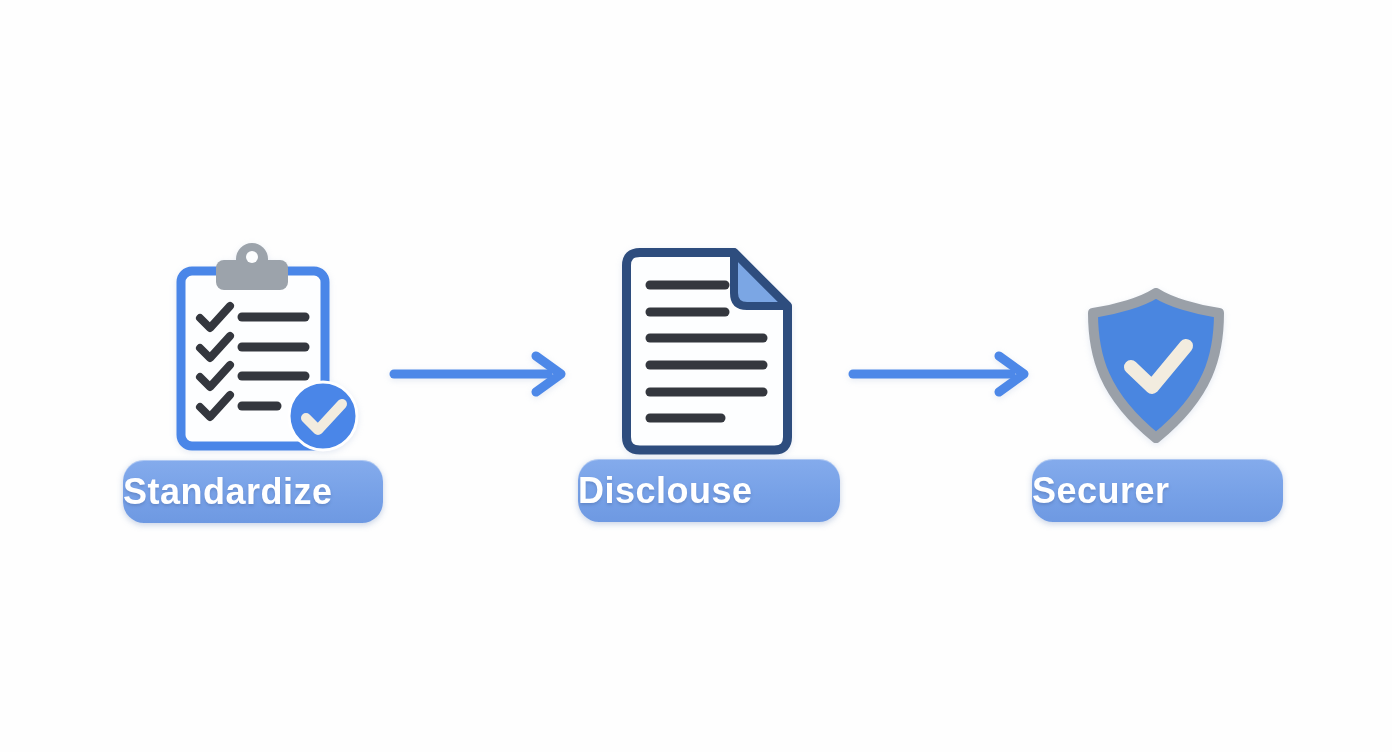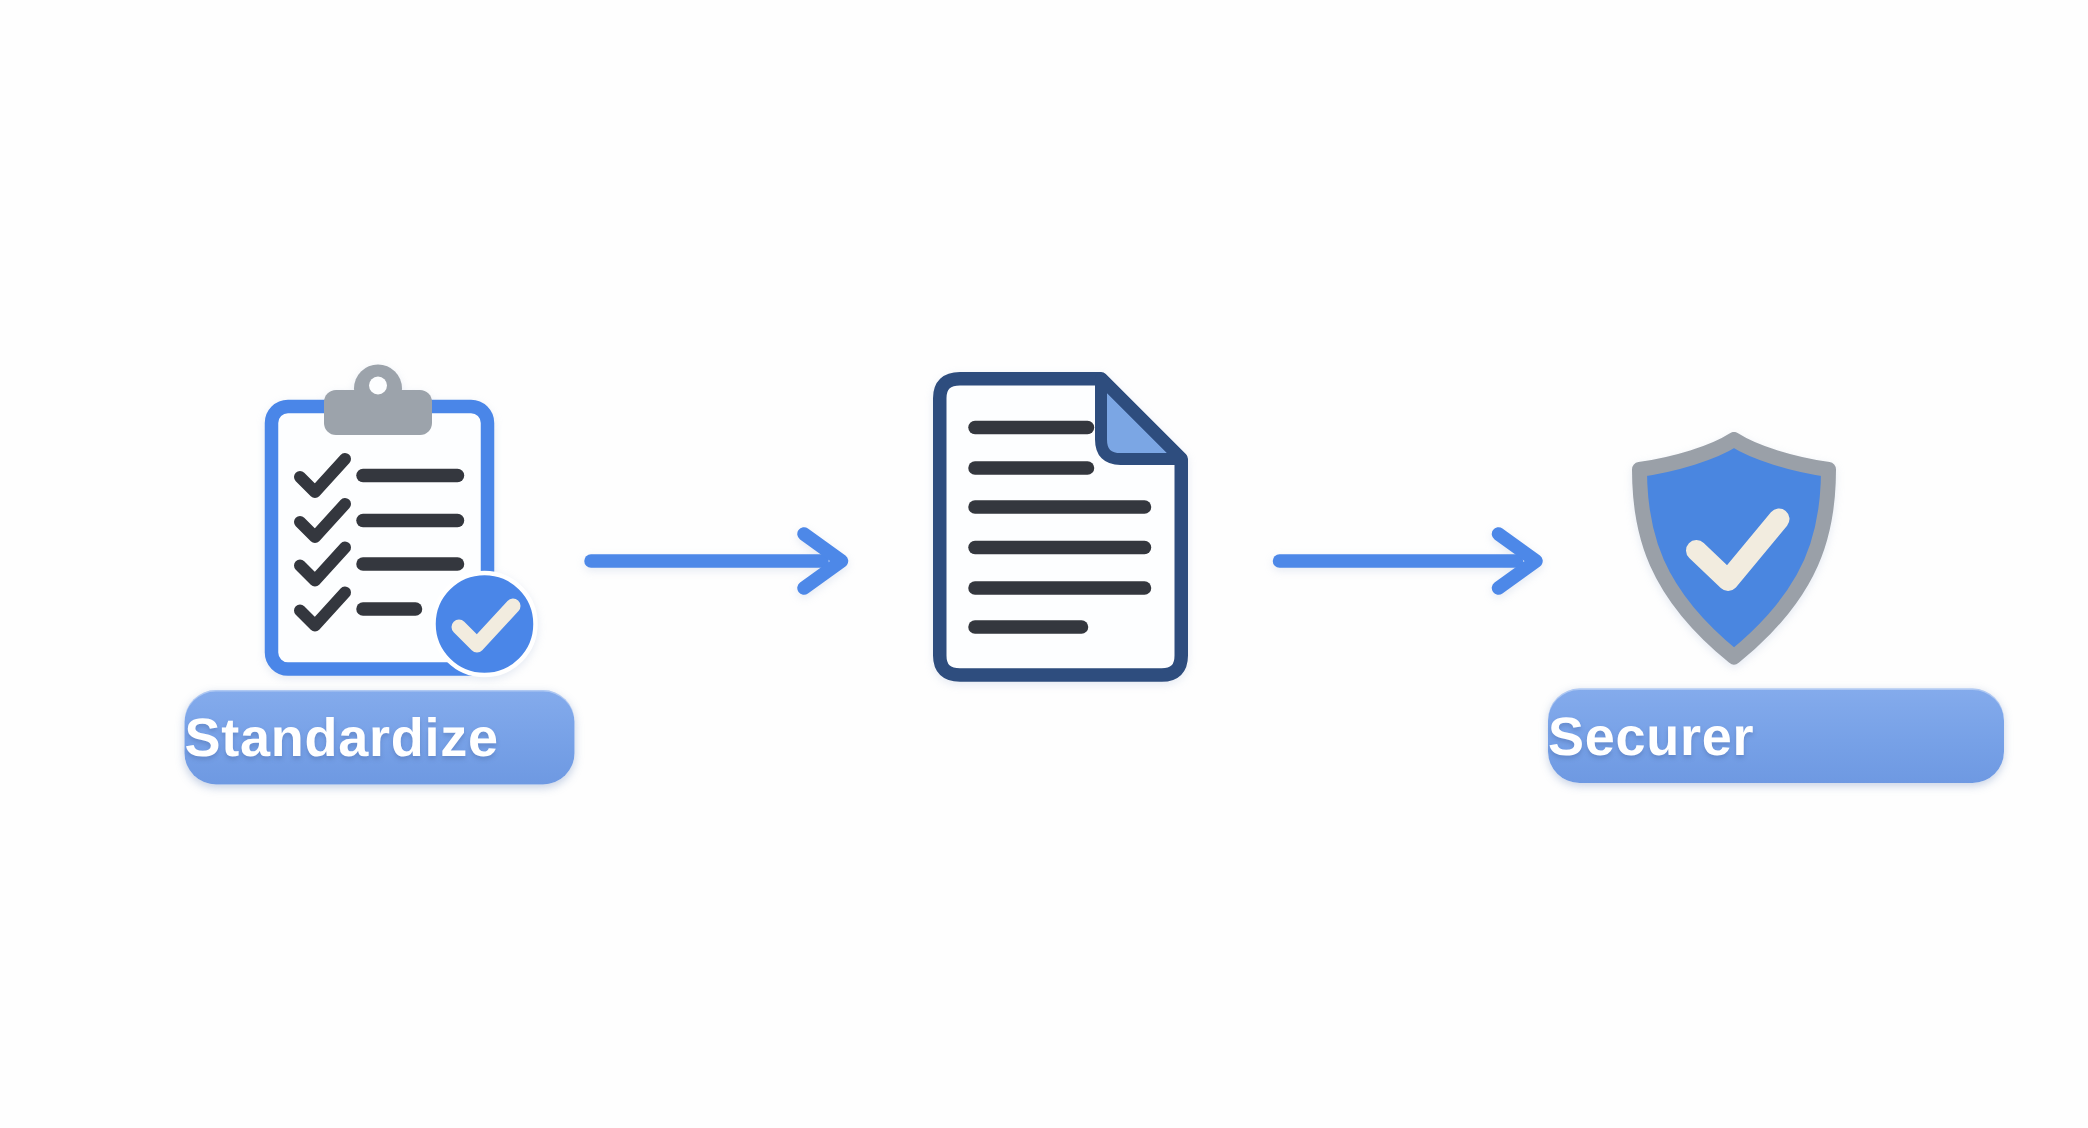--- a/index.html
+++ b/index.html
@@ -43,21 +43,21 @@
   .pill span {
     color: #ffffff;
     font-size: 36px;
     font-weight: bold;
     letter-spacing: 0.5px;
     text-shadow: 0 2px 3px rgba(80, 110, 170, 0.45);
     white-space: nowrap;
   }
   .pill-1 { left: 123px;  top: 460px; width: 260px; }
   .pill-2 { left: 578px;  top: 459px; width: 262px; }
-  .pill-3 { left: 1032px; top: 459px; width: 304px; }
+  .pill-3 { left: 1032px; top: 459px; width: 251px; }
 </style>
 </head>
 <body>
 
 <div class="stage">
 
   <svg class="icon icon-clipboard" viewBox="0 0 210 220">
     <rect x="21" y="33" width="144" height="175" rx="11" fill="#fdfeff" stroke="#4a86e8" stroke-width="9"></rect>
     <circle cx="92" cy="21" r="16" fill="#9ca3ab"></circle>
     <rect x="56" y="22" width="72" height="30" rx="8" fill="#9ca3ab"></rect>
@@ -94,20 +94,23 @@
     <path d="M119 10.5 V51 Q119 64 132 64 H172.5 Z" fill="#7ba6e4" stroke="#2e4d7e" stroke-width="8" stroke-linejoin="round"></path>
     <g stroke="#34373e" stroke-width="9" stroke-linecap="round">
       <line x1="35" y1="43" x2="110" y2="43"></line>
       <line x1="35" y1="70" x2="110" y2="70"></line>
       <line x1="35" y1="96" x2="148" y2="96"></line>
       <line x1="35" y1="123" x2="148" y2="123"></line>
       <line x1="35" y1="150" x2="148" y2="150"></line>
       <line x1="35" y1="176" x2="106" y2="176"></line>
     </g>
   </svg>
+  <div class="pill pill-2">
+    <span>Disclouse</span>
+  </div>
 
   <svg class="arrow arrow-2" viewBox="0 0 182 50">
     <g stroke="#4d88e8" stroke-width="9" fill="none" stroke-linecap="round" stroke-linejoin="round">
       <path d="M5 25 H163"></path>
       <path d="M151 7 L176 25 L151 43"></path>
     </g>
   </svg>
 
   <svg class="icon icon-shield" viewBox="0 0 152 165">
     <path d="M76 10 C62 19 37 26.5 13 30 C13 72 23 112 76 155

